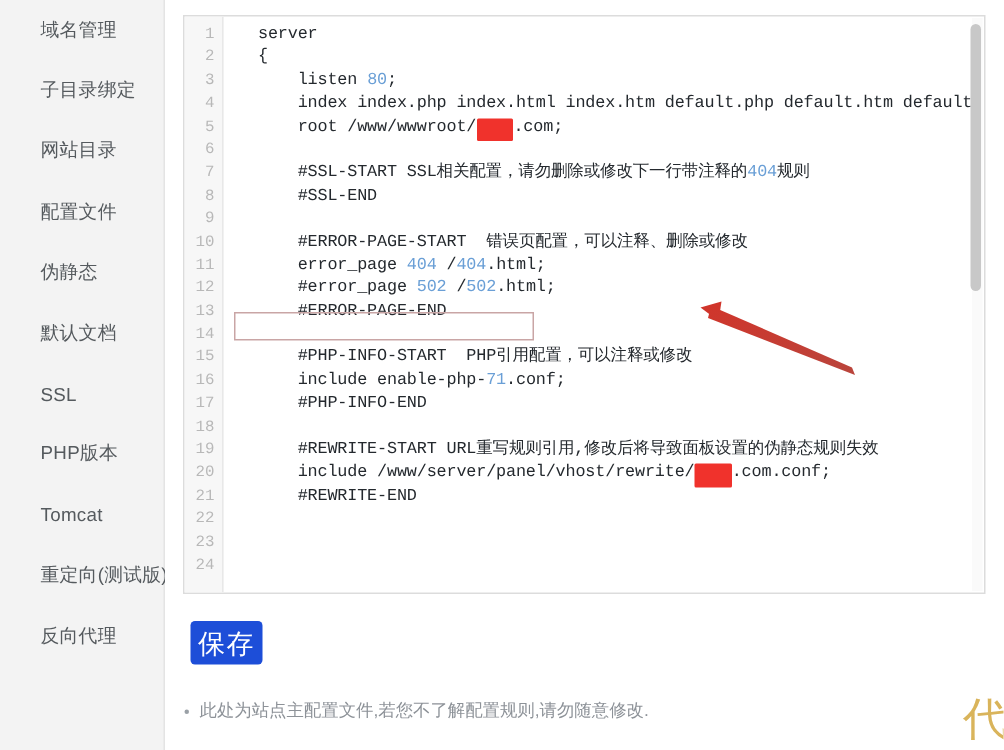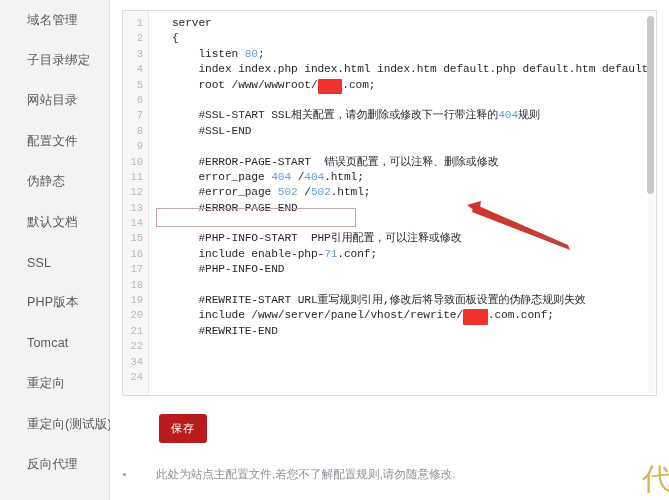--- a/index.html
+++ b/index.html
@@ -164,51 +164,50 @@
     pointer-events: none;
   }
 
   
   #save-btn {
     position: absolute;
     left: 17px;
     top: 414px;
     width: 48px;
     height: 29px;
-    background: #b91c1c;
+    background: #1d4ed8;
     border: none;
     border-radius: 3px;
     color: #ffffff;
-    font-size: 11px;
+    font-size: 18px;
     font-family: "Liberation Sans", sans-serif;
     cursor: pointer;
     padding: 0;
     letter-spacing: 1px;
-    margin-left: 32px;
   }
 
   
   #notice {
     position: absolute;
     left: 13px;
     top: 466px;
     display: flex;
     align-items: flex-start;
     font-size: 11.6px;
     color: #8d9298;
   }
   #notice .dot {
     width: 3px; height: 3px;
     border-radius: 50%;
     background: #9aa0a6;
     margin-top: 7px;
     margin-right: 7px;
     flex: none;
   }
-  #notice .txt { line-height: 16px; margin-left: 23px; }
+  #notice .txt { line-height: 16px; }
 
   
   #watermark {
     position: absolute;
     left: 532px;
     top: 459px;
     font-family: "Liberation Serif", serif;
     font-size: 30px;
     color: #d9b45b;
     letter-spacing: 0px;
@@ -239,23 +238,20 @@
       <span>默认文档</span>
     </div>
     <div class="side-item">
       <span>SSL</span>
     </div>
     <div class="side-item">
       <span>PHP版本</span>
     </div>
     <div class="side-item">
       <span>Tomcat</span>
-    </div>
-    <div class="side-item">
-      <span>重定向</span>
     </div>
     <div class="side-item">
       <span>重定向(测试版)</span>
     </div>
     <div class="side-item">
       <span>反向代理</span>
     </div>
   </div>
 
 <div id="main">
@@ -277,21 +273,21 @@
         <div class="lnum">13</div>
         <div class="lnum">14</div>
         <div class="lnum">15</div>
         <div class="lnum">16</div>
         <div class="lnum">17</div>
         <div class="lnum">18</div>
         <div class="lnum">19</div>
         <div class="lnum">20</div>
         <div class="lnum">21</div>
         <div class="lnum">22</div>
-        <div class="lnum">34</div>
+        <div class="lnum">23</div>
         <div class="lnum">24</div>
       </div>
     <div id="code">
         <div class="cline">server</div>
         <div class="cline">{</div>
         <div class="cline">    listen <span class="num" style="color:#6a9fd6">80</span>;</div>
         <div class="cline">    index index.php index.html index.htm default.php default.htm default.html;</div>
         <div class="cline">    root /www/wwwroot/<span class="redact" style="background:#f0322c;width:24.8px;">&nbsp;</span>.com;</div>
         <div class="cline"></div>
         <div class="cline">    #SSL-START SSL<span class="cn">相关配置，请勿删除或修改下一行带注释的</span><span class="num" style="color:#6a9fd6">404</span><span class="cn">规则</span></div>

